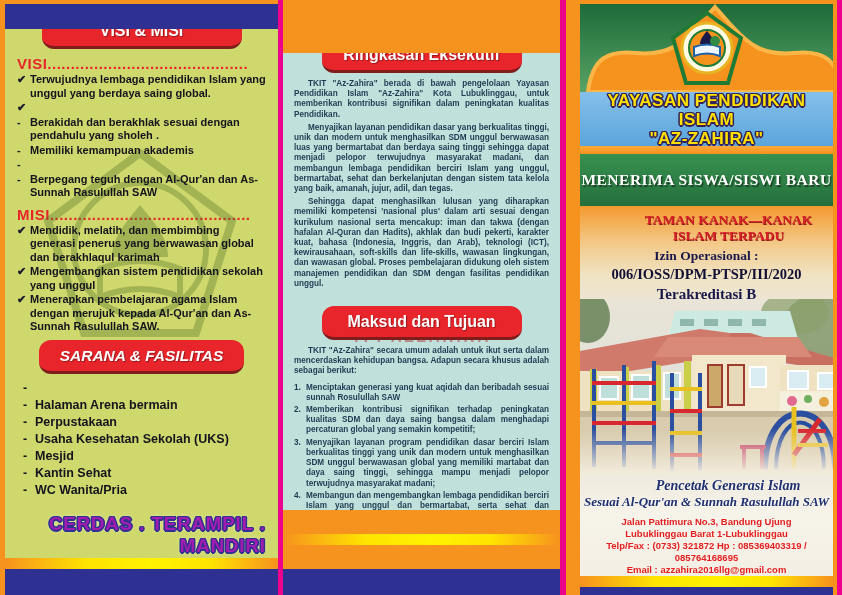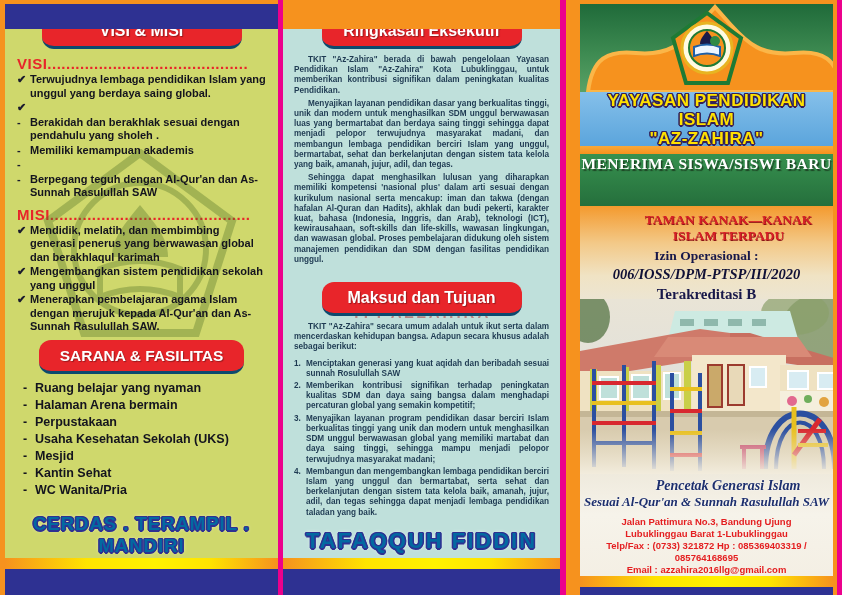--- a/index.html
+++ b/index.html
@@ -5,47 +5,47 @@
   * { margin:0; padding:0; box-sizing:border-box; }
   html,body { width:842px; height:595px; }
   body { font-family:"Liberation Sans", sans-serif; }
   .brochure { position:relative; width:842px; height:595px; background:#f6921e; overflow:hidden; }
 
   .fold { position:absolute; top:0; width:5px; height:595px; background:#ec008c; z-index:30; }
   .fold-1 { left:278px; } .fold-2 { left:560px; width:6px; } .fold-3 { left:837px; }
 
   .panel { position:absolute; top:4px; height:591px; display:flex; flex-direction:column; overflow:hidden; }
   .panel-left   { left:5px;  width:273px; }
-  .panel-middle { left:283px; width:277px; }
+  .panel-middle { left:283px; width:277px;gap:24px; }
   .panel-right  { left:580px; width:253px;justify-content:space-between; }
 
   .band-navy { height:25px; background:#2e3192; flex:none; }
   .band-orange { height:25px; background:#f6921e; flex:none; }
   .strip-gold { height:11px; flex:none; background:linear-gradient(90deg,#f6921e,#ffe400 30%,#fff200 55%,#ffe400 75%,#f6921e); }
   .band-bottom { height:26px; background:#2e3192; flex:none; }
 
   .content-green { flex:1; background:#cfd86c; position:relative; padding:0 12px; overflow:hidden; }
   .content-teal  { flex:1; background:#bfe0db; position:relative; padding:0 11px; overflow:hidden; }
 
   .pill-btn { position:relative; z-index:2; width:200px; margin:-14px auto 6px auto; background:#e8252a;
-              border-radius:12px; border-bottom:3px solid #0c4a6e; color:#fff; font-weight:bold;
+              border-radius:12px; border-bottom:3px solid #7f1d1d; color:#fff; font-weight:bold;
               text-align:center; font-size:16px; padding:7px 4px 6px 4px;
               text-shadow:1px 1px 1px rgba(0,0,0,.35); }
   .pill-btn.small { font-size:15.5px; width:205px; }
 
   .sec-label { color:#e8252a; font-weight:bold; font-size:15px; letter-spacing:.5px; line-height:17px;
                white-space:nowrap; overflow:hidden; }
   .vlist { list-style:none; margin:1px 0 6px 0; position:relative; z-index:2; }
   .vlist li { display:flex; font-size:11px; font-weight:bold; color:#14141e; line-height:13.5px; margin-bottom:1px; }
   .vlist .blt { flex:none; width:13px; color:#1a1a2e; }
   .faclist { list-style:none; margin:4px 0 0 6px; position:relative; z-index:2; }
   .faclist li { display:flex; font-size:12.5px; font-weight:bold; color:#14141e; line-height:17px; }
   .faclist .blt { flex:none; width:12px; }
 
-  .outline-tag { font-weight:bold; color:#0369a1; text-align:center; letter-spacing:1px;
+  .outline-tag { font-weight:bold; color:#a21caf; text-align:right; letter-spacing:1px;
      text-shadow:-1.5px 0 #2e3192, 1.5px 0 #2e3192, 0 -1.5px #2e3192, 0 1.5px #2e3192,
                  -1px -1px #2e3192, 1px 1px #2e3192, 1px -1px #2e3192, -1px 1px #2e3192,
                  0 0 4px rgba(255,255,255,.9); }
   .tag-left { font-size:18.5px; margin-top:14px; }
   .tag-mid  { font-size:22px; margin-top:10px; letter-spacing:2px; }
 
   .mid-body { font-size:8.2px; font-weight:bold; color:#1e3a52; line-height:10.2px; text-align:justify; }
   .mid-body p { text-indent:14px; margin-bottom:3px; }
   .olist { list-style:none; margin-top:6px; }
   .olist li { display:flex; font-size:8.2px; font-weight:bold; color:#1e3a52; line-height:10.2px; margin-bottom:2px; text-align:justify; }
@@ -62,30 +62,30 @@
   .arch-head svg.arch { position:absolute; inset:0; }
   .logo-box { position:absolute; left:50%; top:7px; transform:translateX(-50%); z-index:3; }
   .blue-bar { height:54px; flex:none; background:linear-gradient(180deg,#8ec6ec,#5fa8e000 0), linear-gradient(180deg,#85c0ea,#5ba5dc); display:flex; flex-direction:column; justify-content:center; }
   .blue-bar .t1 { font-size:17px; line-height:19px; }
   .blue-bar .t2 { font-size:17px; line-height:19px; }
   .ytitle { font-weight:bold; color:#ffe100; text-align:center; letter-spacing:.5px;
      text-shadow:-1.5px 0 #33225a, 1.5px 0 #33225a, 0 -1.5px #33225a, 0 1.5px #33225a,
                  1px 1px #7a1d1d, -1px -1px #33225a, 1px -1px #33225a, -1px 1px #33225a; }
   .orange-strip { height:8px; flex:none; background:linear-gradient(180deg,#f9a838,#f6921e); }
   .green-box { height:52px; flex:none; background:linear-gradient(180deg,#37914f,#256f3c);
-     display:flex; flex-direction:row; justify-content:center; }
+     display:flex; flex-direction:column; justify-content:center; }
   .green-box div { font-family:"Liberation Serif", serif; font-weight:bold; color:#fff; text-align:center;
      font-size:15.5px; line-height:20px; letter-spacing:.5px; text-shadow:1.5px 1.5px 1px rgba(20,40,20,.7); }
   .info-zone { height:93px; flex:none; background:linear-gradient(180deg,#f49a2e,#f3c988 40%,#f0e3c4 75%,#ece5d2); 
      padding-top:6px; }
   .tk-line { font-family:"Liberation Serif", serif; font-weight:bold; color:#d61f26; text-align:center;
      font-size:13.5px; text-shadow:.5px .5px 0 #8d1115;padding-left:44px; }
   .izin-label { font-family:"Liberation Serif", serif; font-weight:bold; color:#18184a; text-align:center;
      font-size:13.5px; margin-top:4px; }
-  .izin-num { font-family:"Liberation Serif", serif; font-weight:bold; color:#101036; text-align:center; font-size:14.5px; margin-top:2px;font-style:italic; }
+  .izin-num { font-family:"Liberation Serif", serif; font-weight:bold; color:#101036; text-align:center; font-size:14.5px; margin-top:2px; }
   .akred { font-family:"Liberation Serif", serif; font-weight:bold; color:#18184a; text-align:center; font-size:15px; margin-top:3px; }
   .photo-zone { height:175px; flex:none; position:relative; }
   .photo-zone svg { display:block; }
   .bottom-zone { flex:1; background:linear-gradient(180deg,#efeadd,#f6f3ea 40%,#f4efe4); padding-top:4px; }
   .motto { font-family:"Liberation Serif", serif; font-style:italic; font-weight:bold; color:#1d2f6e;
      text-align:center; text-shadow:0 0 2px rgba(255,255,255,.9); }
   .motto .m1 { font-size:14px; line-height:16px;margin-left:43px; }
   .motto .m2 { font-size:13px; line-height:15px; }
   .addr { color:#e41e20; font-weight:bold; text-align:center; font-size:9.5px; line-height:12px; margin-top:7px; }
 </style>
@@ -148,26 +148,25 @@
           <li>
             <span class="blt">✔</span>
             <span>Mengembangkan sistem pendidikan sekolah yang unggul</span>
           </li>
 
           <li>
             <span class="blt">✔</span>
             <span>Menerapkan  pembelajaran agama Islam dengan merujuk kepada Al-Qur'an dan As-Sunnah Rasulullah SAW.</span>
           </li>
         </ul>
-      <div class="pill-btn small" style="margin-top:5px;">SARANA &amp; FASILITAS</div>
+      <div class="pill-btn small" style="margin-top:5px;font-style:italic;">SARANA &amp; FASILITAS</div>
       <ul class="faclist">
 
           <li>
             <span class="blt">-</span>
-            <span>Ruang belajar yang nyaman</span>
           </li>
 
           <li>
             <span class="blt">-</span>
             <span>Halaman Arena bermain</span>
           </li>
 
           <li>
             <span class="blt">-</span>
             <span>Perpustakaan</span>

